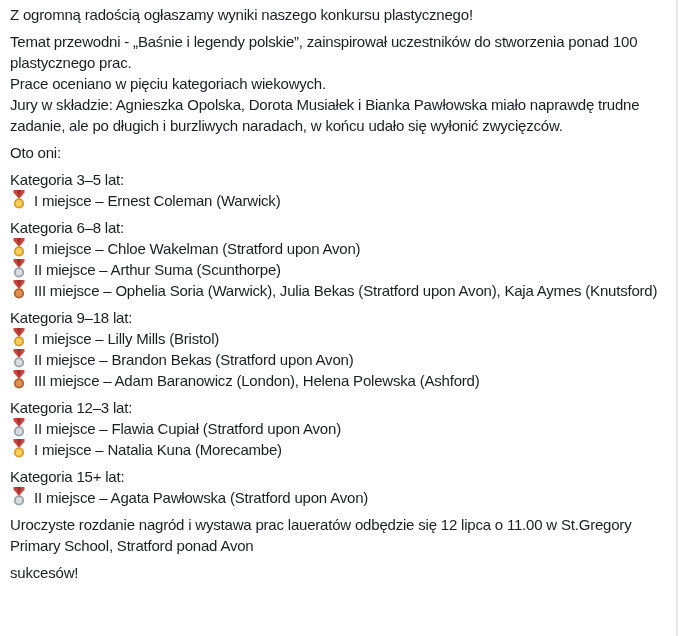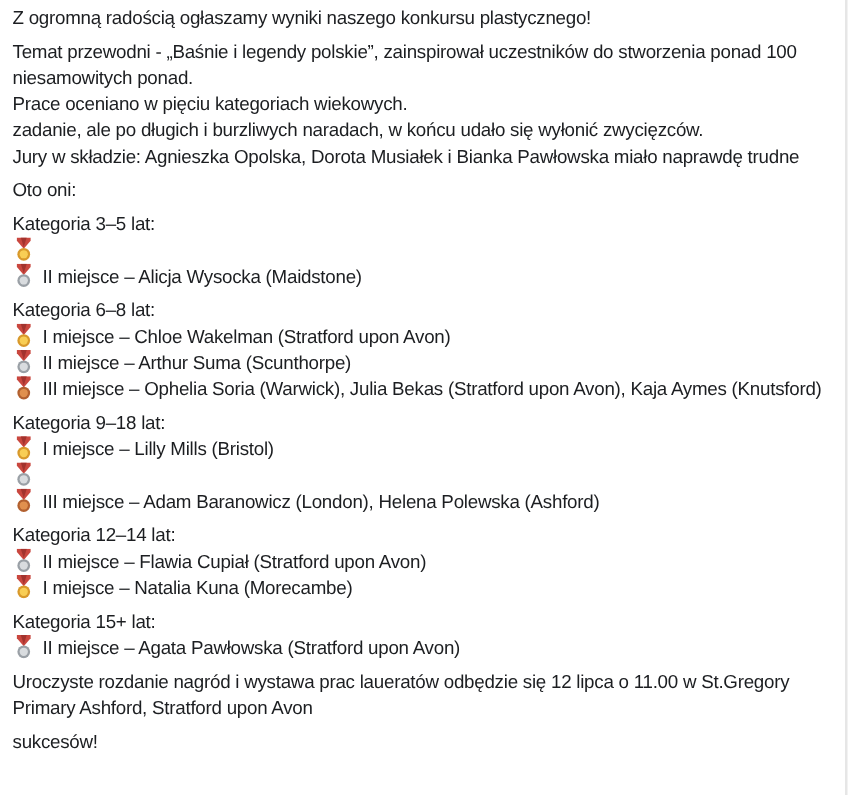--- a/index.html
+++ b/index.html
@@ -55,52 +55,42 @@
 <body>
 
 <div class="post-content">
 
   <div class="para">
     <div class="line">Z ogromną radością ogłaszamy wyniki naszego konkursu plastycznego!</div>
   </div>
 
   <div class="para">
     <div class="line">Temat przewodni - „Baśnie i legendy polskie”, zainspirował uczestników do stworzenia ponad 100</div>
-    <div class="line">niesamowitych ponad.</div>
+    <div class="line">plastycznego prac.</div>
     <div class="line">Prace oceniano w pięciu kategoriach wiekowych.</div>
+    <div class="line">Jury w składzie: Agnieszka Opolska, Dorota Musiałek i Bianka Pawłowska miało naprawdę trudne</div>
     <div class="line">zadanie, ale po długich i burzliwych naradach, w końcu udało się wyłonić zwycięzców.</div>
-    <div class="line">Jury w składzie: Agnieszka Opolska, Dorota Musiałek i Bianka Pawłowska miało naprawdę trudne</div>
   </div>
 
   <div class="para">
     <div class="line">Oto oni:</div>
   </div>
 
   <div class="para">
     <div class="line">Kategoria 3–5 lat:</div>
     <div class="winner-row">
       <span class="medal" data-kind="gold">
           <svg viewBox="0 0 14 19" width="14" height="19">
             <polygon class="ribbon" points="1.5,0 12.5,0 12.5,2.5 7,9 1.5,2.5"></polygon>
             <polygon class="ribbon-shade" points="4.6,0 9.4,0 7,7.6"></polygon>
             <circle class="disc-ring" cx="7" cy="13.4" r="5.1"></circle>
             <circle class="disc" cx="7" cy="13.4" r="3.3"></circle>
           </svg>
         </span>
-    </div>
-    <div class="winner-row">
-      <span class="medal" data-kind="silver">
-          <svg viewBox="0 0 14 19" width="14" height="19">
-            <polygon class="ribbon" points="1.5,0 12.5,0 12.5,2.5 7,9 1.5,2.5"></polygon>
-            <polygon class="ribbon-shade" points="4.6,0 9.4,0 7,7.6"></polygon>
-            <circle class="disc-ring" cx="7" cy="13.4" r="5.1"></circle>
-            <circle class="disc" cx="7" cy="13.4" r="3.3"></circle>
-          </svg>
-        </span>
-      <span class="winner-text">II miejsce – Alicja Wysocka (Maidstone)</span>
+      <span class="winner-text">I miejsce – Ernest Coleman (Warwick)</span>
     </div>
   </div>
 
   <div class="para">
     <div class="line">Kategoria 6–8 lat:</div>
     <div class="winner-row">
       <span class="medal" data-kind="gold">
           <svg viewBox="0 0 14 19" width="14" height="19">
             <polygon class="ribbon" points="1.5,0 12.5,0 12.5,2.5 7,9 1.5,2.5"></polygon>
             <polygon class="ribbon-shade" points="4.6,0 9.4,0 7,7.6"></polygon>
@@ -149,36 +139,37 @@
     </div>
     <div class="winner-row">
       <span class="medal" data-kind="silver">
           <svg viewBox="0 0 14 19" width="14" height="19">
             <polygon class="ribbon" points="1.5,0 12.5,0 12.5,2.5 7,9 1.5,2.5"></polygon>
             <polygon class="ribbon-shade" points="4.6,0 9.4,0 7,7.6"></polygon>
             <circle class="disc-ring" cx="7" cy="13.4" r="5.1"></circle>
             <circle class="disc" cx="7" cy="13.4" r="3.3"></circle>
           </svg>
         </span>
+      <span class="winner-text">II miejsce – Brandon Bekas (Stratford upon Avon)</span>
     </div>
     <div class="winner-row">
       <span class="medal" data-kind="bronze">
           <svg viewBox="0 0 14 19" width="14" height="19">
             <polygon class="ribbon" points="1.5,0 12.5,0 12.5,2.5 7,9 1.5,2.5"></polygon>
             <polygon class="ribbon-shade" points="4.6,0 9.4,0 7,7.6"></polygon>
             <circle class="disc-ring" cx="7" cy="13.4" r="5.1"></circle>
             <circle class="disc" cx="7" cy="13.4" r="3.3"></circle>
           </svg>
         </span>
       <span class="winner-text">III miejsce – Adam Baranowicz (London), Helena Polewska (Ashford)</span>
     </div>
   </div>
 
   <div class="para">
-    <div class="line">Kategoria 12–14 lat:</div>
+    <div class="line">Kategoria 12–3 lat:</div>
     <div class="winner-row">
       <span class="medal" data-kind="silver">
           <svg viewBox="0 0 14 19" width="14" height="19">
             <polygon class="ribbon" points="1.5,0 12.5,0 12.5,2.5 7,9 1.5,2.5"></polygon>
             <polygon class="ribbon-shade" points="4.6,0 9.4,0 7,7.6"></polygon>
             <circle class="disc-ring" cx="7" cy="13.4" r="5.1"></circle>
             <circle class="disc" cx="7" cy="13.4" r="3.3"></circle>
           </svg>
         </span>
       <span class="winner-text">II miejsce – Flawia Cupiał (Stratford upon Avon)</span>
@@ -206,21 +197,21 @@
             <circle class="disc-ring" cx="7" cy="13.4" r="5.1"></circle>
             <circle class="disc" cx="7" cy="13.4" r="3.3"></circle>
           </svg>
         </span>
       <span class="winner-text">II miejsce – Agata Pawłowska (Stratford upon Avon)</span>
     </div>
   </div>
 
   <div class="para">
     <div class="line">Uroczyste rozdanie nagród i wystawa prac laueratów odbędzie się 12 lipca o 11.00 w St.Gregory</div>
-    <div class="line">Primary Ashford, Stratford upon Avon</div>
+    <div class="line">Primary School, Stratford ponad Avon</div>
   </div>
 
   <div class="para">
     <div class="line">sukcesów!</div>
   </div>
 
   <div class="right-divider"></div>
 </div>
 
 </body></html>

